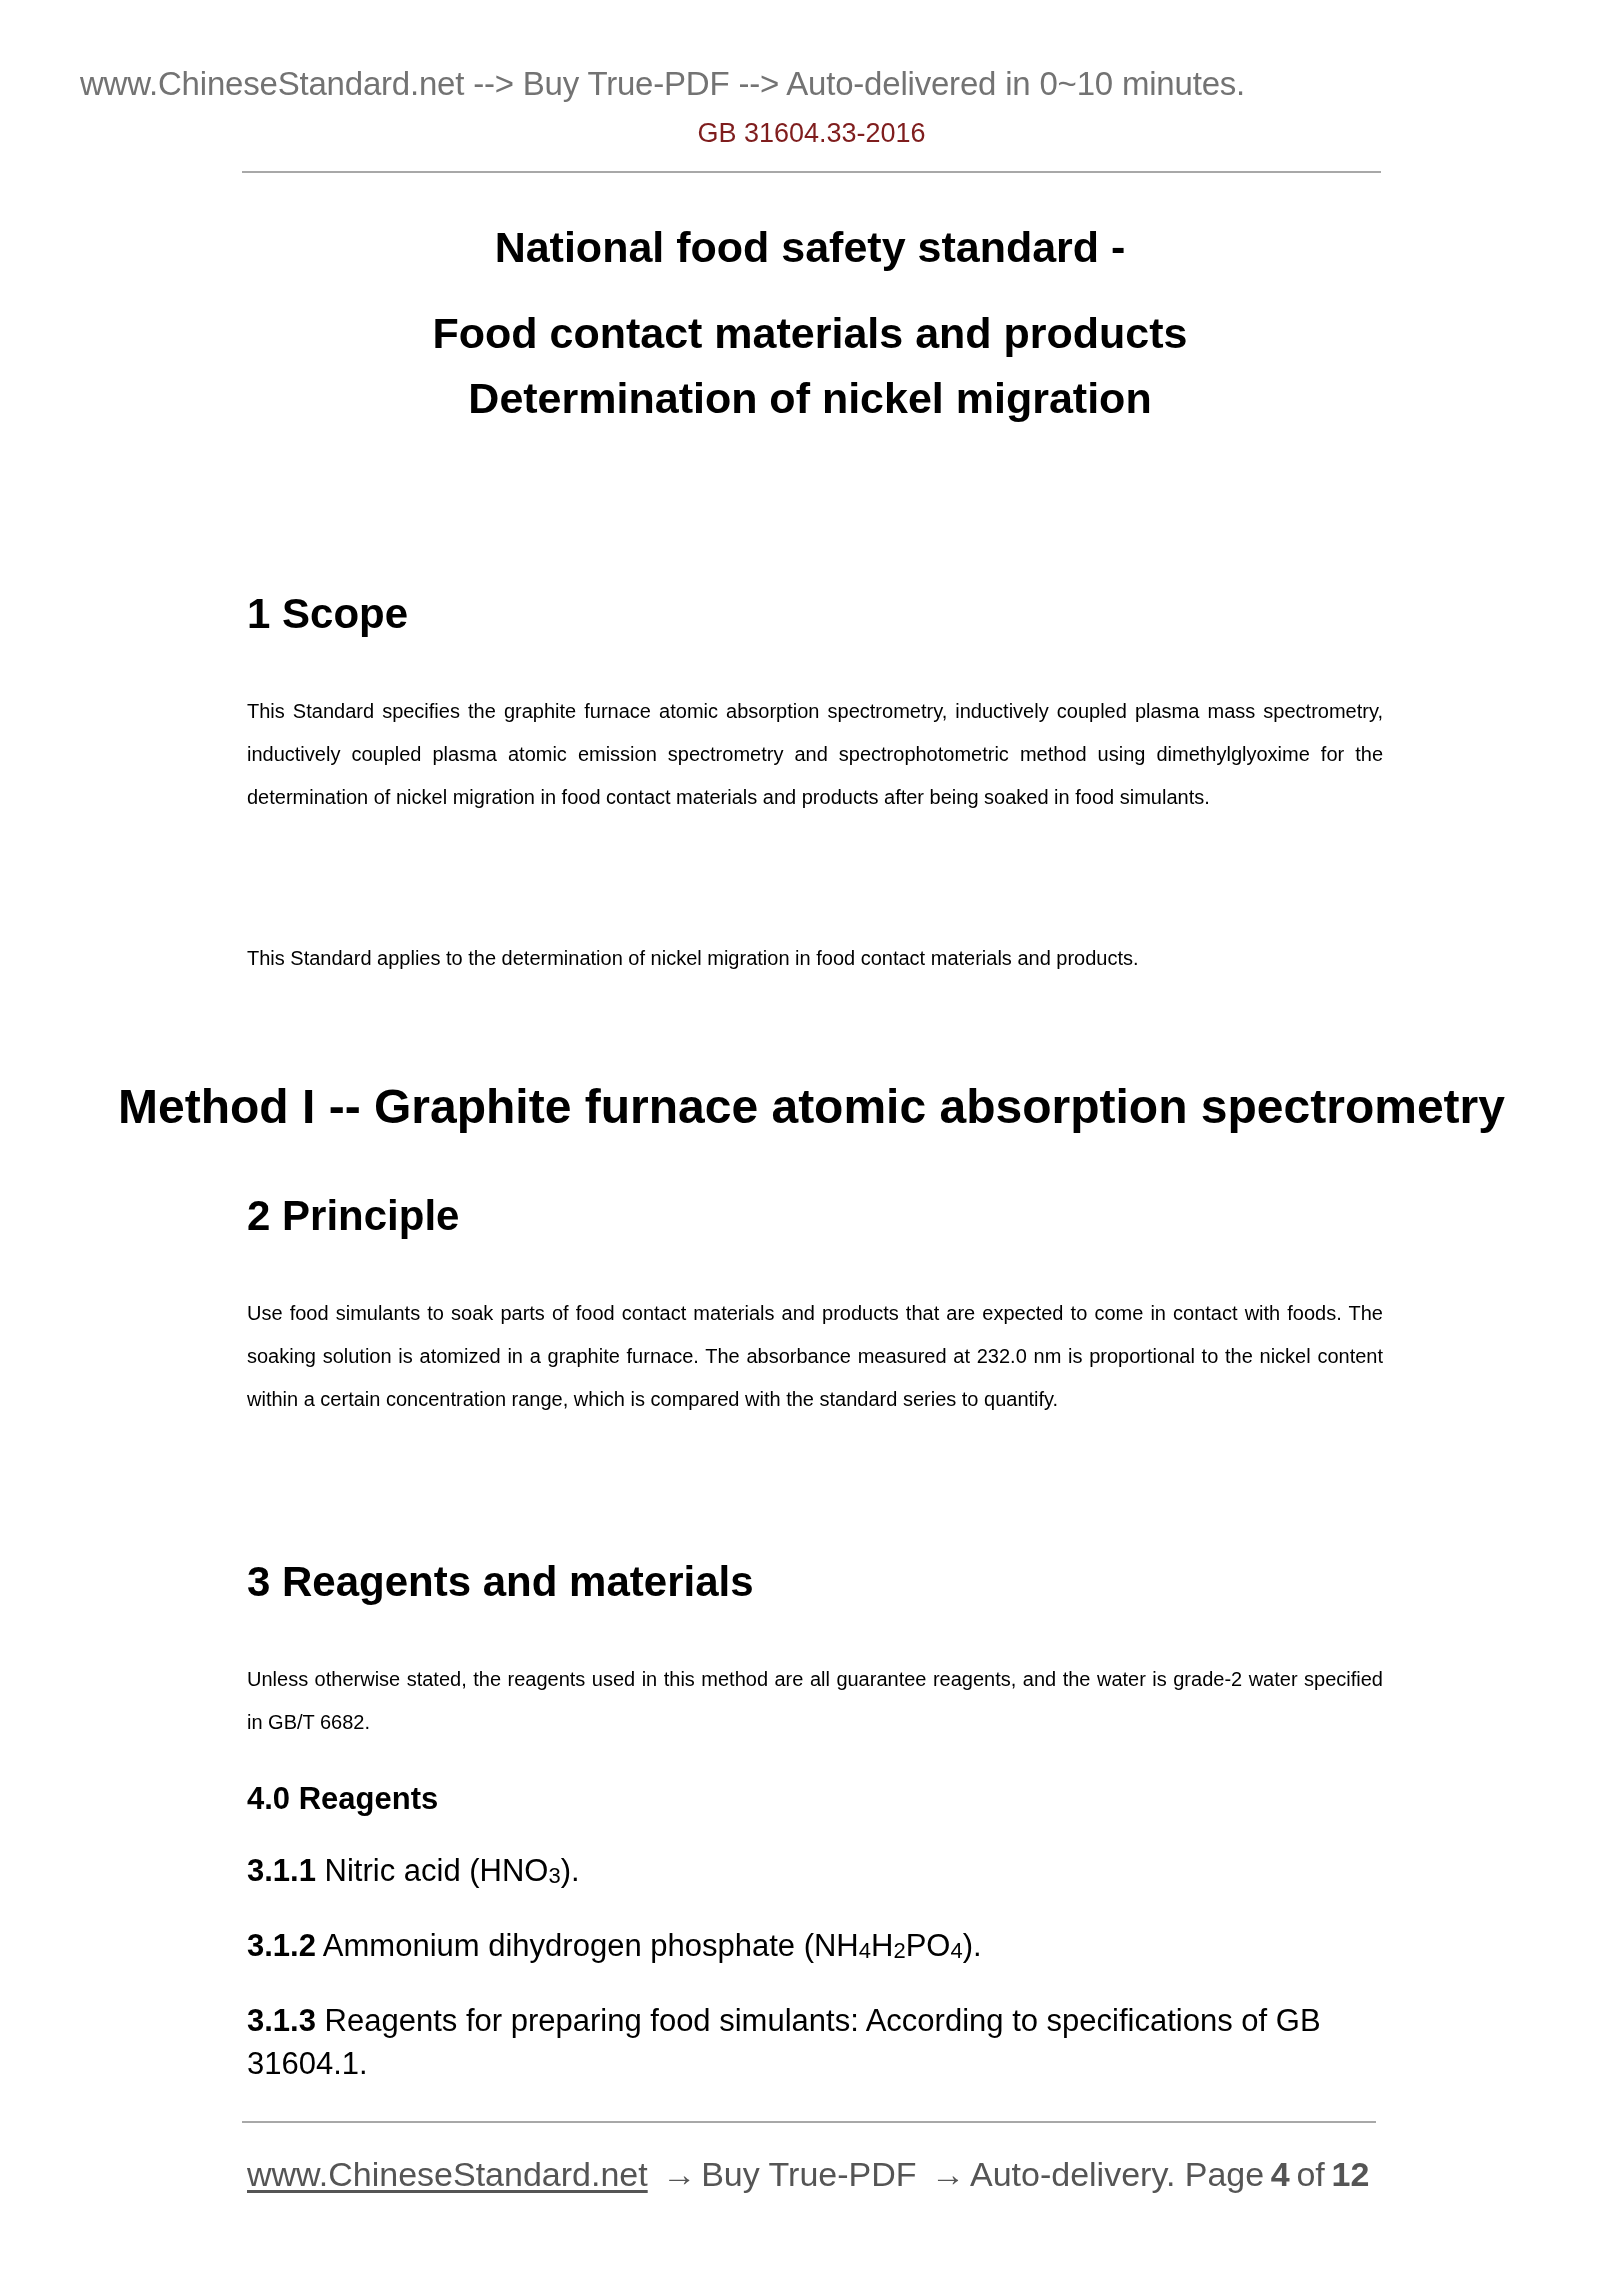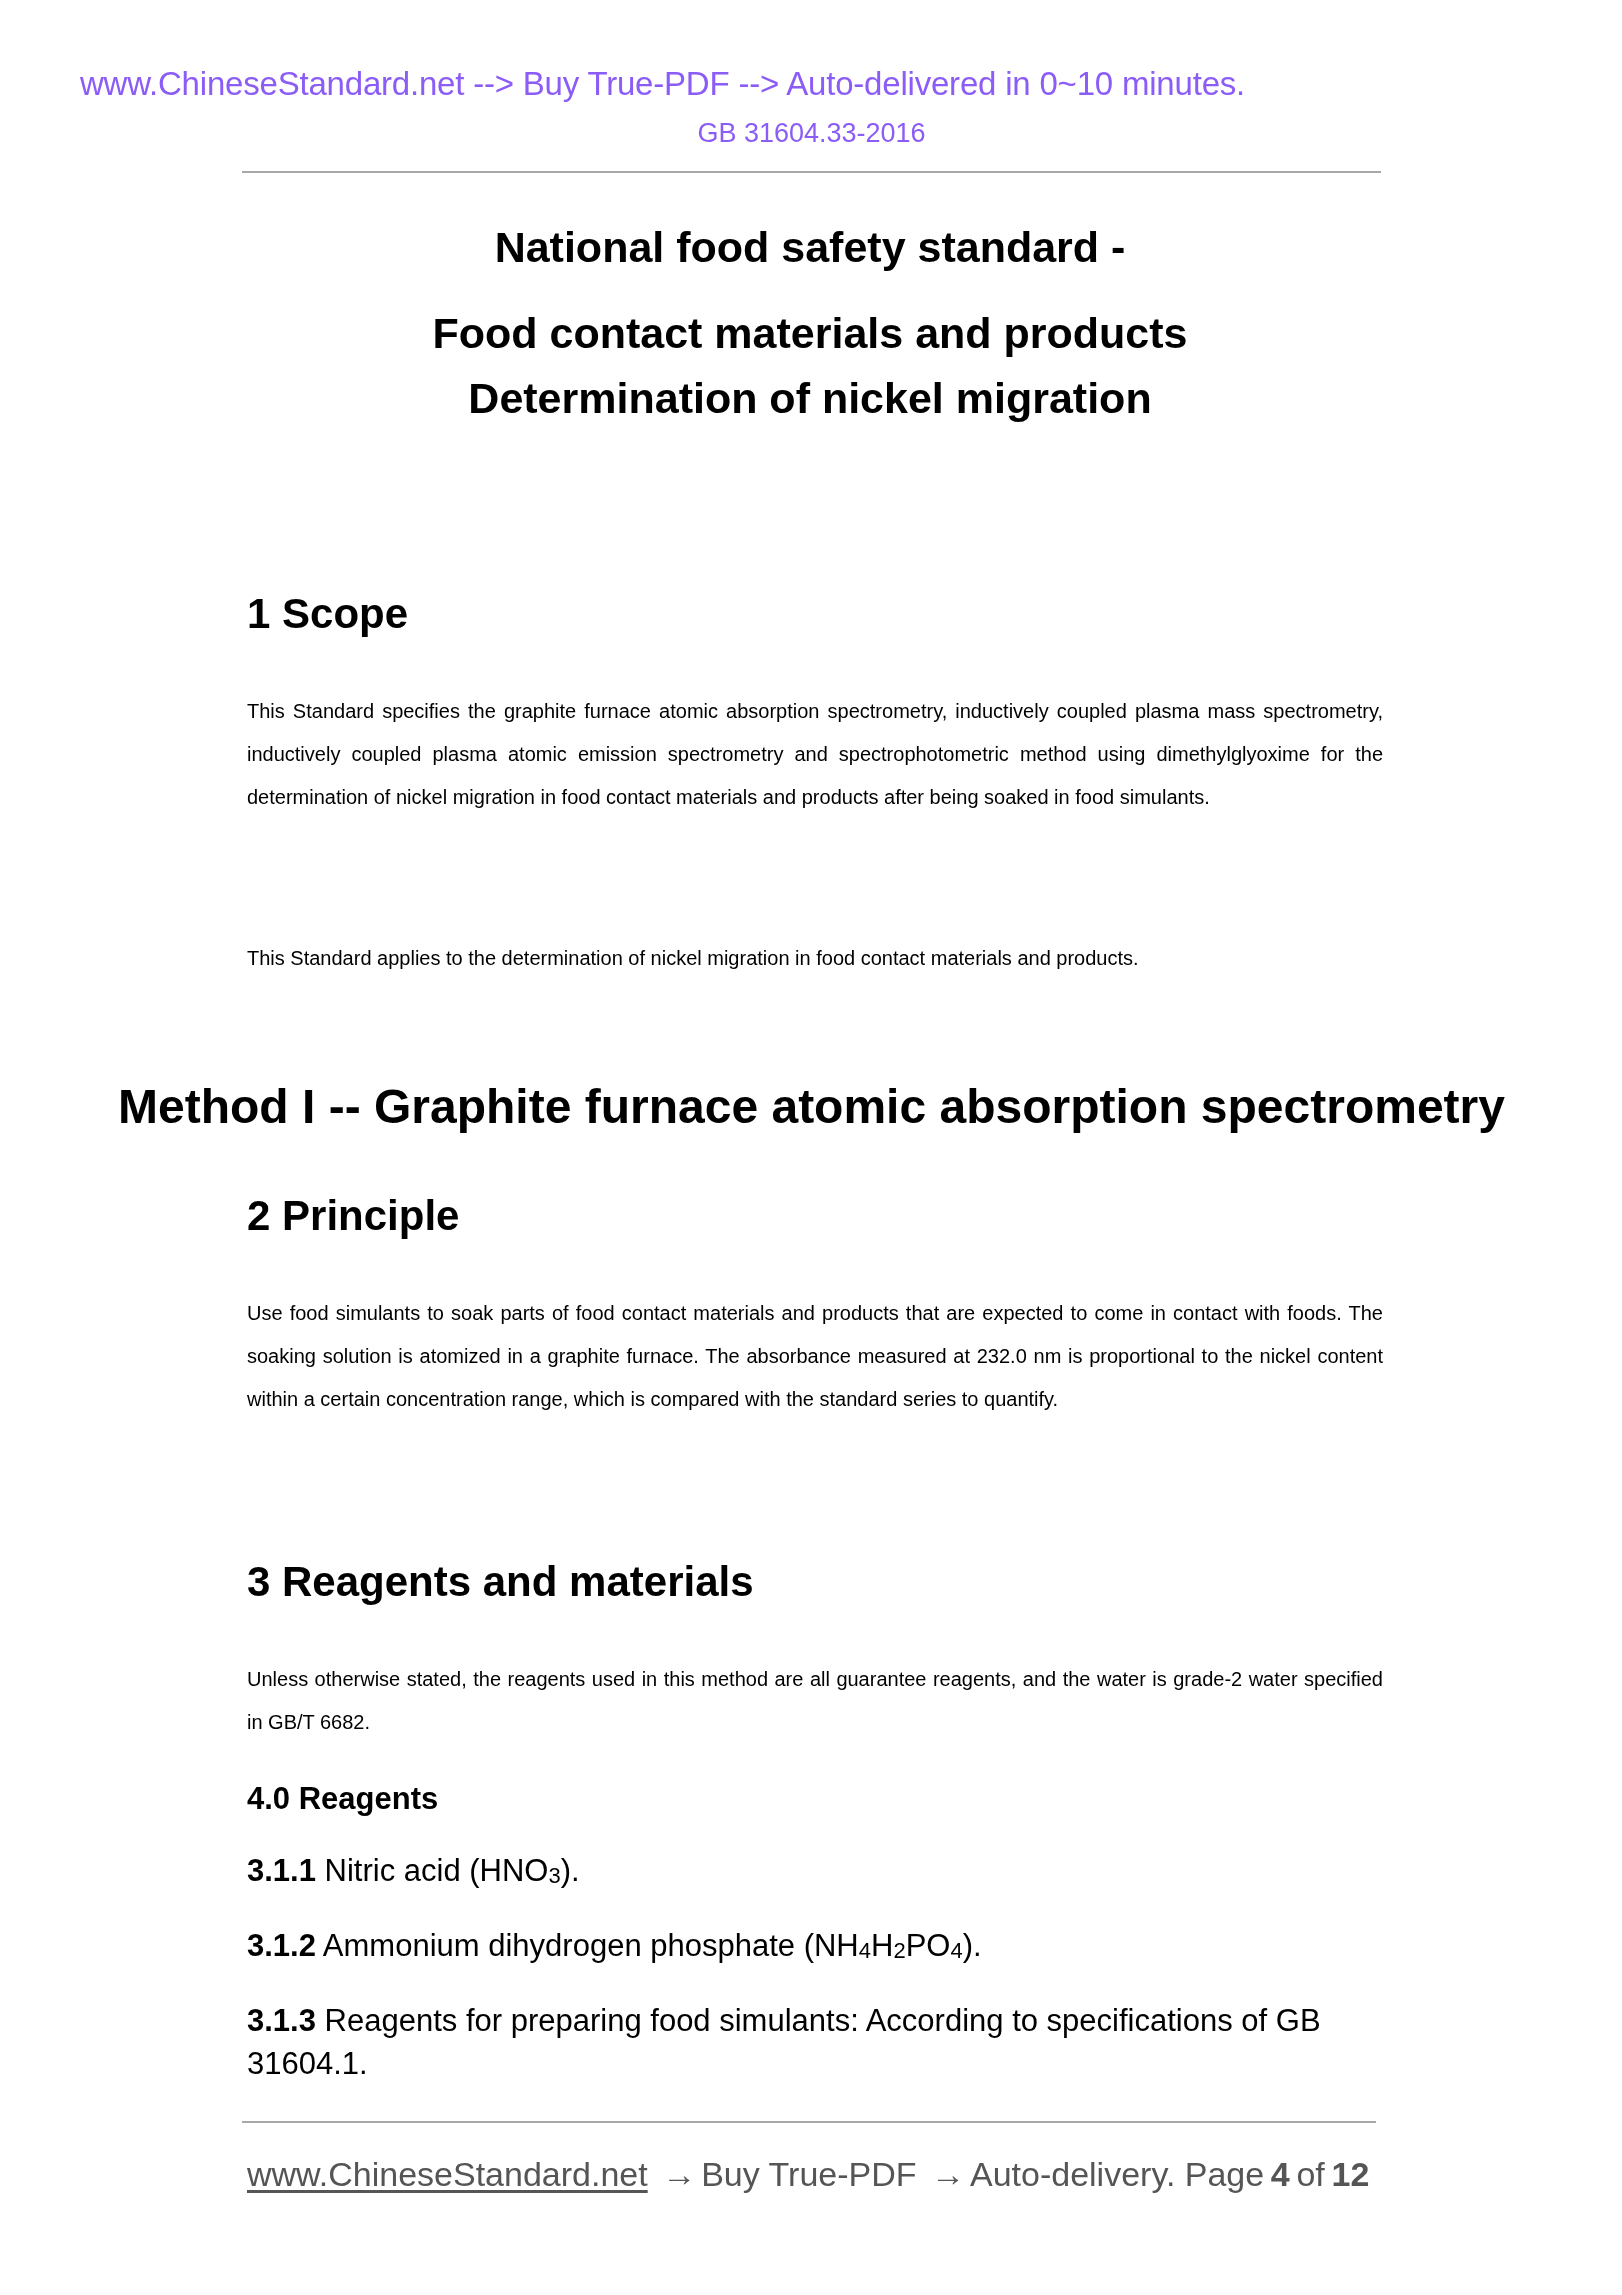--- a/index.html
+++ b/index.html
@@ -21,32 +21,32 @@
     top: 0;
     width: 1623px;
   }
   .header-banner {
     position: absolute;
     top: 65px;
     left: 0;
     width: 1325px;
     text-align: center;
     font-size: 33px;
-    color: #8b5cf6;
+    color: #737373;
     white-space: nowrap;
     letter-spacing: -0.2px;
   }
   .header-std {
     position: absolute;
     top: 118px;
     left: 0;
     width: 1623px;
     text-align: center;
     font-size: 27px;
-    color: #8b5cf6;
+    color: #7f1d1d;
   }
   .header-rule {
     position: absolute;
     top: 171px;
     left: 242px;
     width: 1139px;
     height: 1.7px;
     background: #a8a8a8;
   }
   .doc-title {

